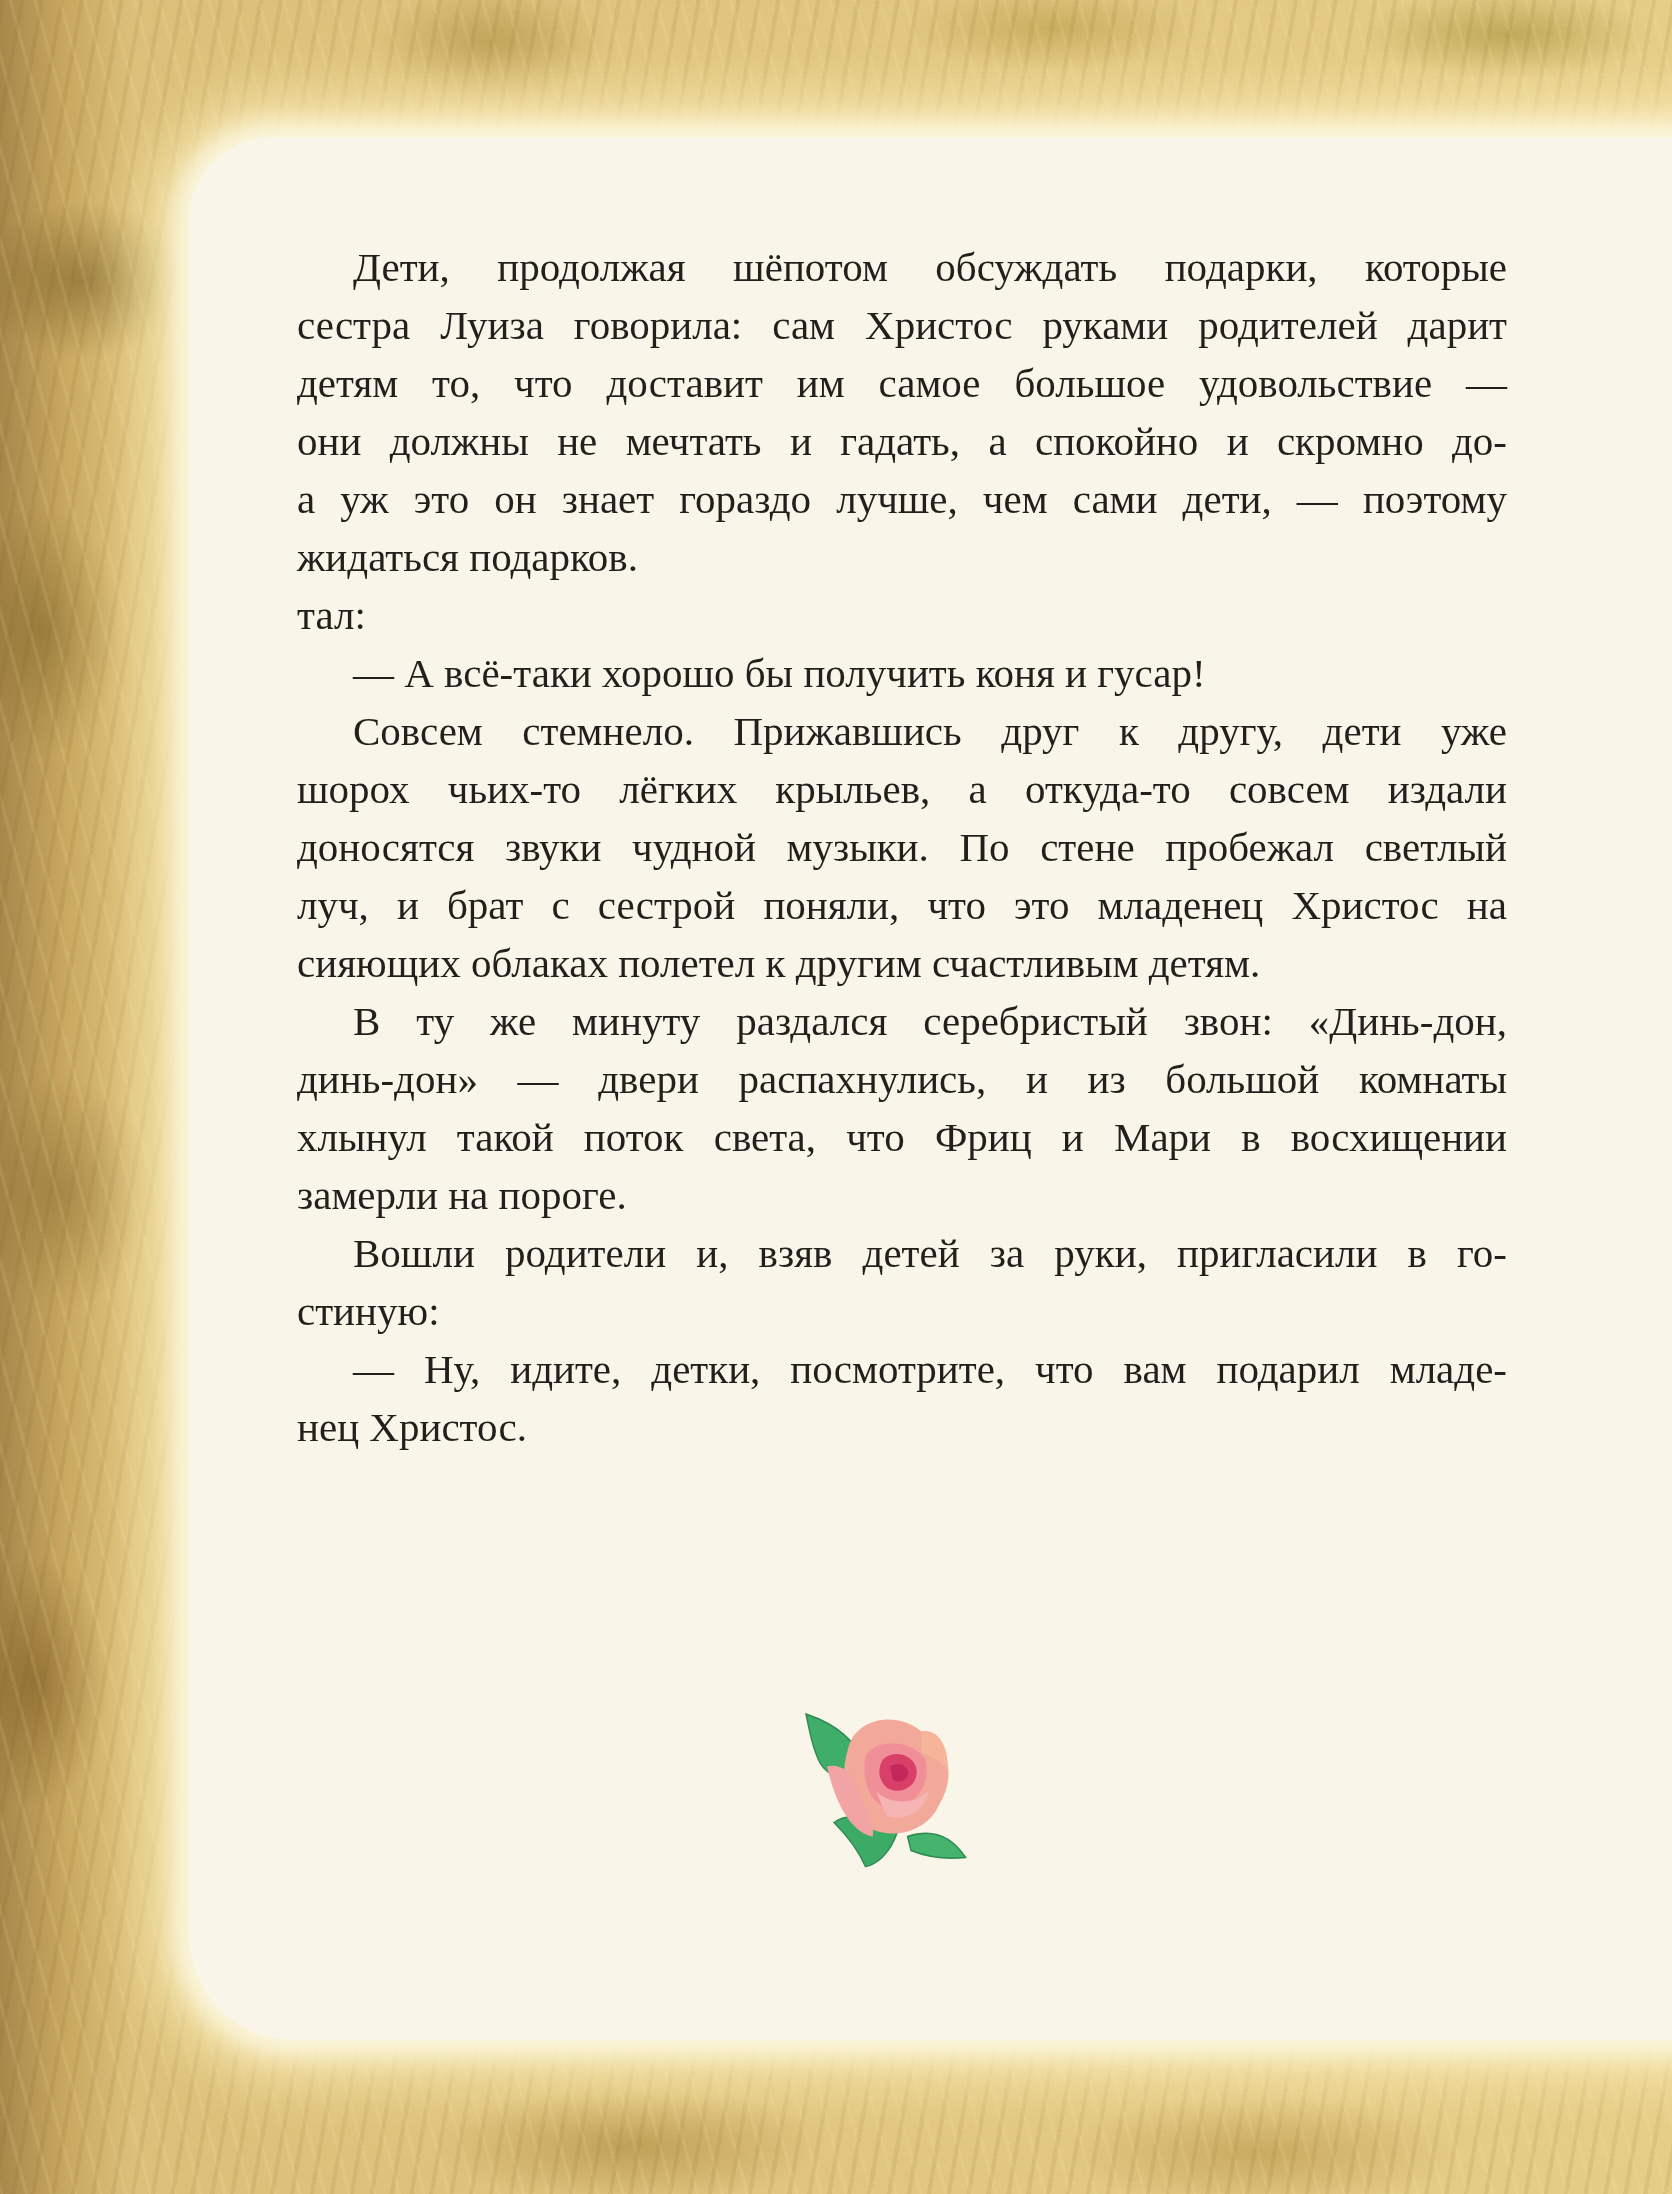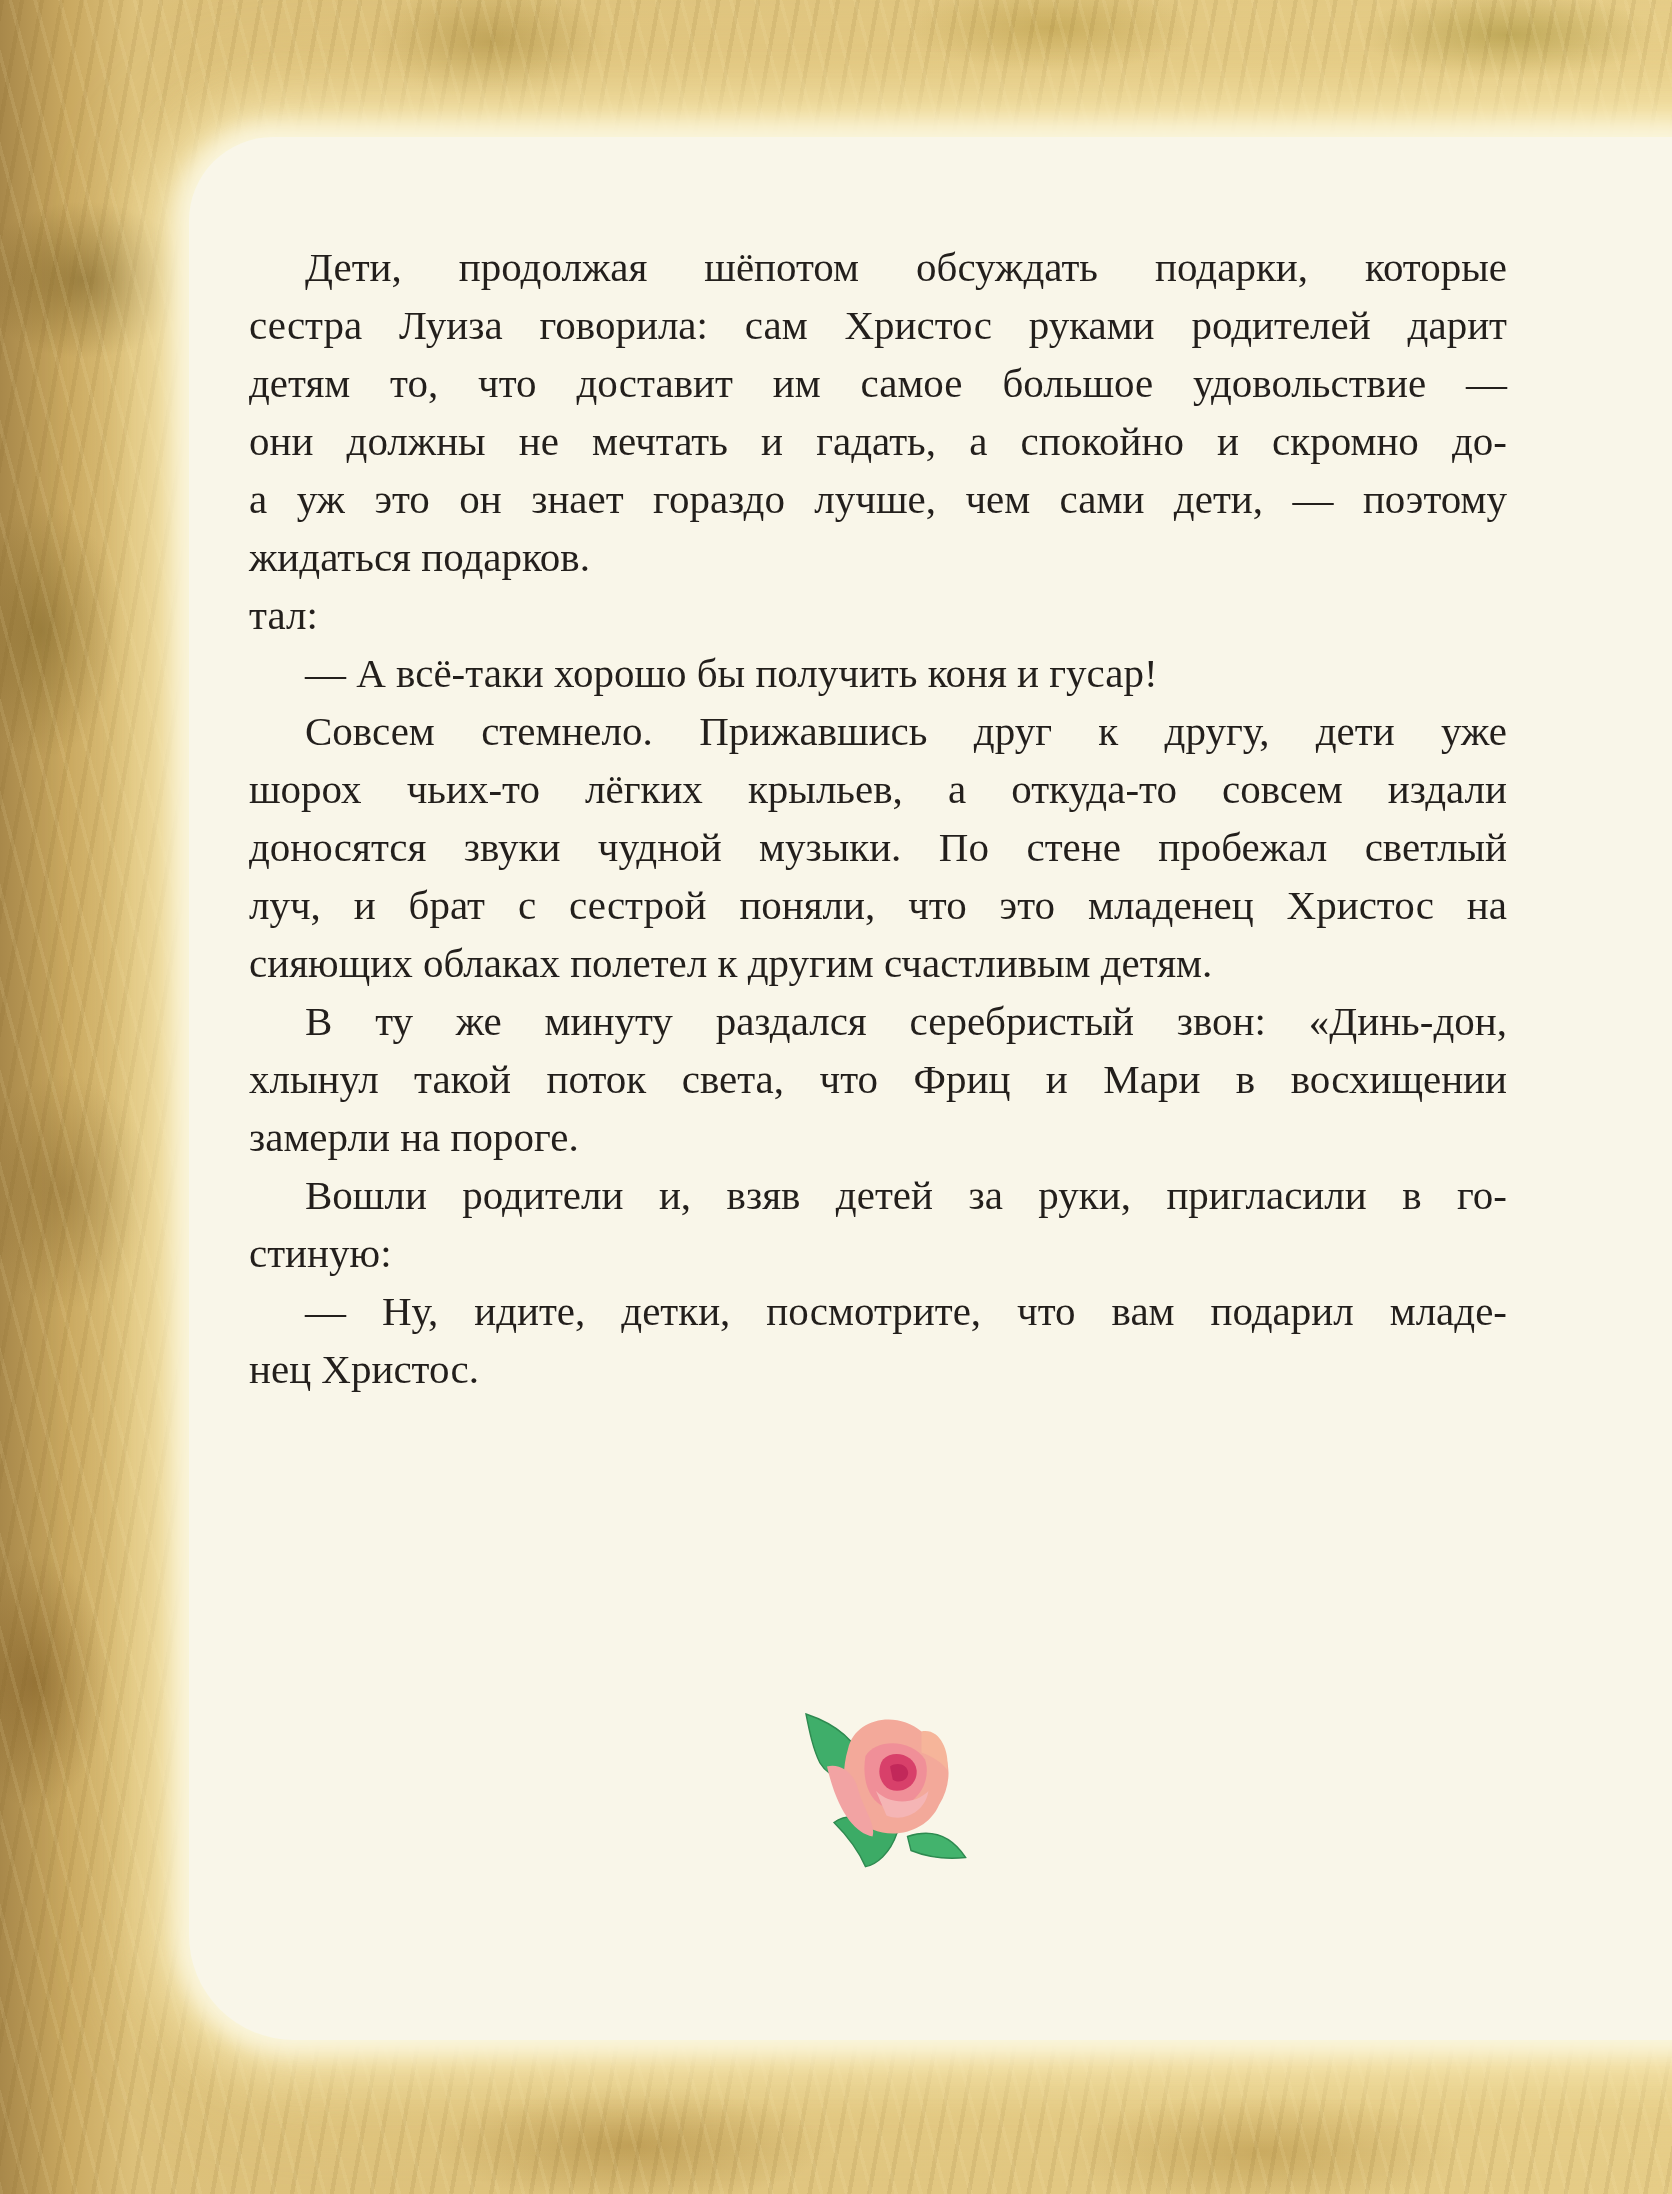--- a/index.html
+++ b/index.html
@@ -47,20 +47,21 @@
     left: 249px; top: 238px; width: 1258px;
     font-family: "Liberation Serif", "DejaVu Serif", serif;
     font-size: 41px;
     line-height: 58px;
     color: #231f1c;
   }
   .line {
     display: block; white-space: nowrap;
     text-align: justify; text-align-last: justify;
     height: 58px;
+    margin-left: 48px;
   }
   .line.last { text-align-last: left; }
   .line.indent { padding-left: 56px; }
   .rose {
     position: absolute; left: 799px; top: 1700px; width: 175px; height: 168px;
   }
 </style>
 </head>
 <body>
 
@@ -91,20 +92,21 @@
     <div>
       <span class="line indent">Совсем стемнело. Прижавшись друг к другу, дети уже</span>
       <span class="line">шорох чьих-то лёгких крыльев, а откуда-то совсем издали</span>
       <span class="line">доносятся звуки чудной музыки. По стене пробежал светлый</span>
       <span class="line">луч, и брат с сестрой поняли, что это младенец Христос на</span>
       <span class="line last">сияющих облаках полетел к другим счастливым детям.</span>
     </div>
 
     <div>
       <span class="line indent">В ту же минуту раздался серебристый звон: «Динь-дон,</span>
+      <span class="line">динь-дон» — двери распахнулись, и из большой комнаты</span>
       <span class="line">хлынул такой поток света, что Фриц и Мари в восхищении</span>
       <span class="line last">замерли на пороге.</span>
     </div>
 
     <div>
       <span class="line indent">Вошли родители и, взяв детей за руки, пригласили в го-</span>
       <span class="line last">стиную:</span>
     </div>
 
     <div>

